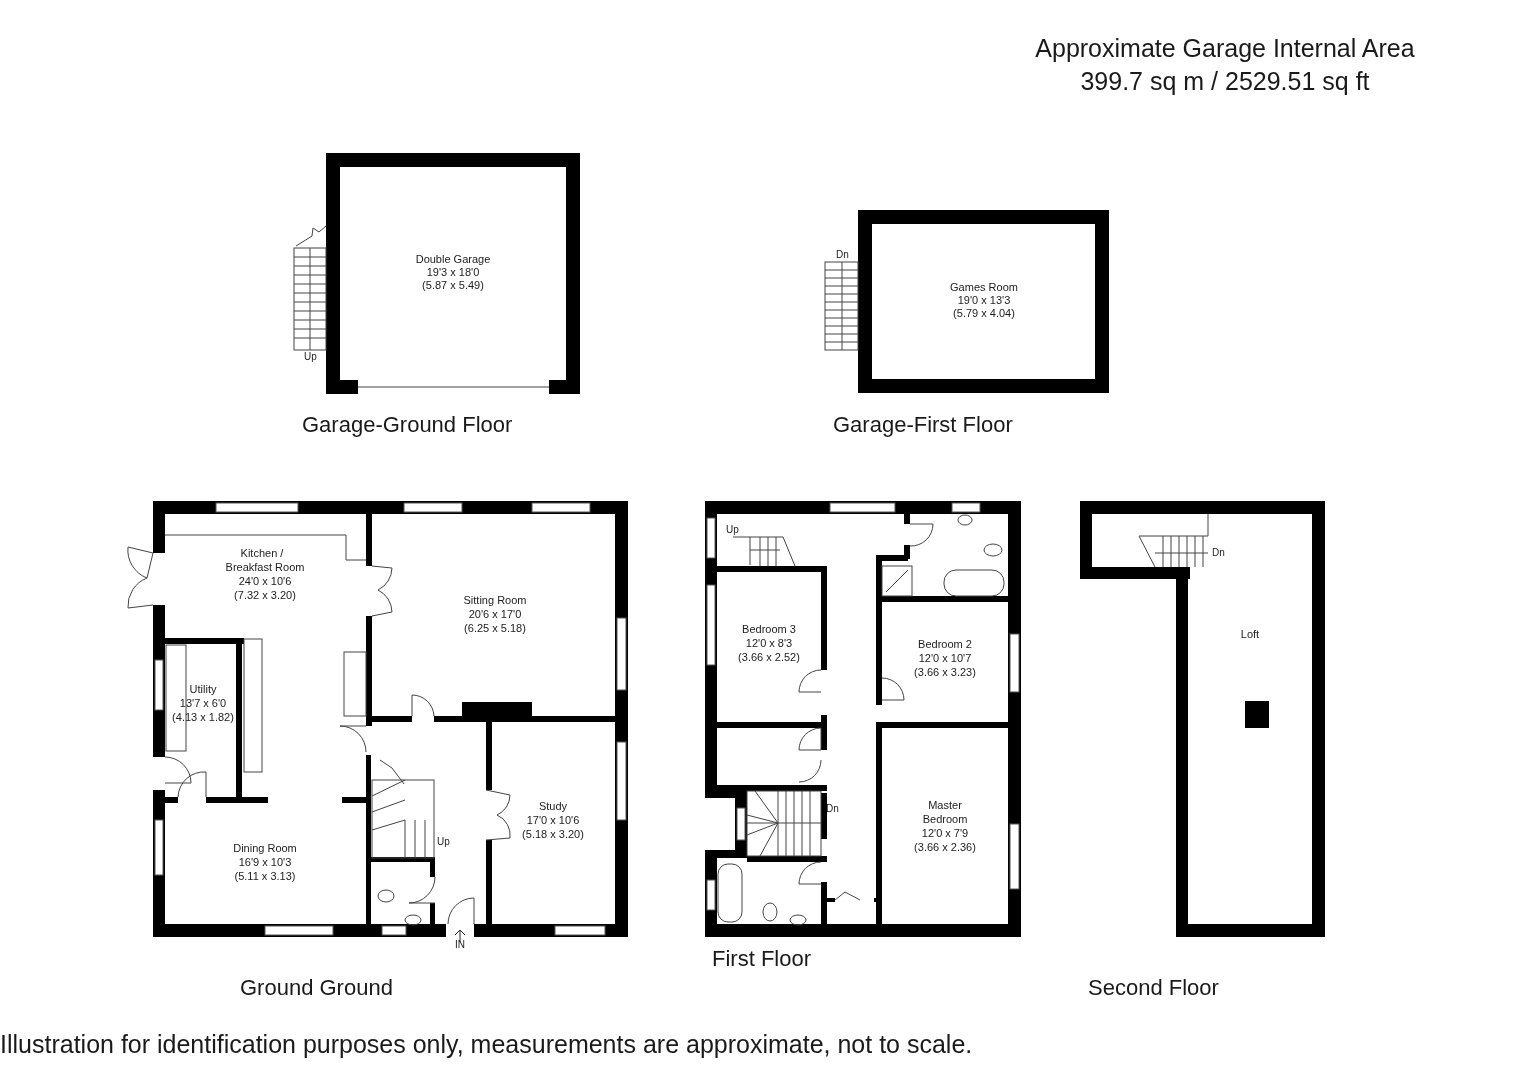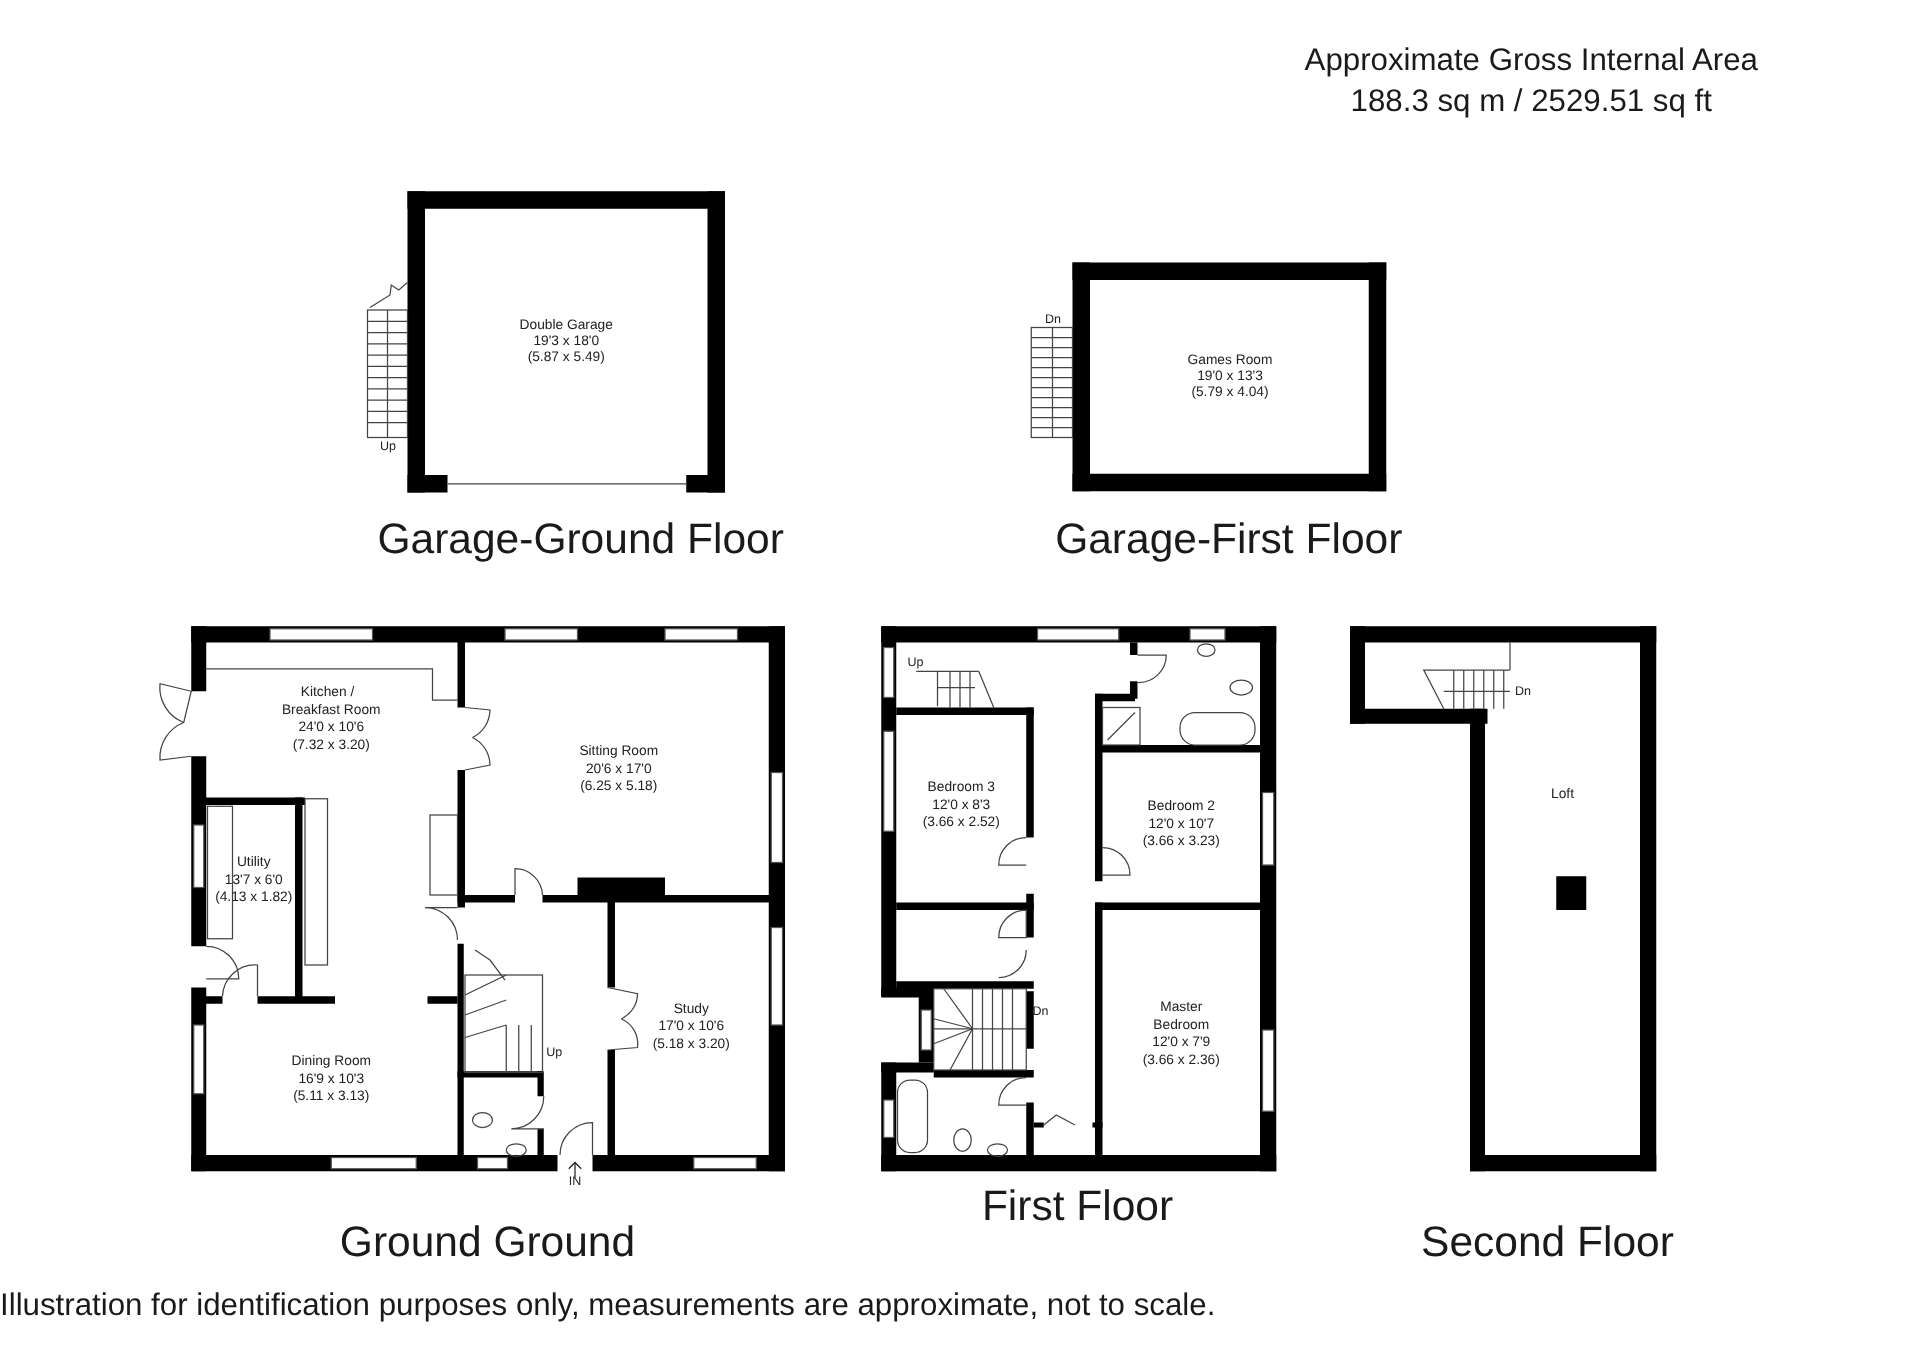--- a/index.html
+++ b/index.html
@@ -2,35 +2,35 @@
 <html><head>
 <meta charset="utf-8">
 <style>
   html, body { margin: 0; padding: 0; background: #ffffff; }
   body { width: 1526px; height: 1080px; position: relative; overflow: hidden;
          font-family: "Liberation Sans", sans-serif; color: #1a1a1a; }
   .abs { position: absolute; }
   .area-block { left: 960px; top: 32px; width: 530px; text-align: center;
                 font-size: 25px; line-height: 33px; }
   .area-block div { white-space: nowrap; }
-  .floor-title { font-size: 34px; text-align: center; white-space: nowrap; }
+  .floor-title { font-size: 22px; white-space: nowrap; }
   .disclaimer { left: 0; width: 1526px; top: 1030px; text-align: left; font-size: 25px; white-space: nowrap; }
   svg { position: absolute; left: 0; top: 0; }
   .w { fill: #000; }
   .thin { stroke: #444; stroke-width: 1; fill: none; }
   .win { fill: #fff; stroke: #555; stroke-width: 1; }
   .lbl { font-family: "Liberation Sans", sans-serif; font-size: 11px; fill: #222; text-anchor: middle; }
   .lbl-s { font-family: "Liberation Sans", sans-serif; font-size: 10px; fill: #222; }
 </style>
 </head>
 <body>
 
 <div class="abs area-block">
-  <div>Approximate Gross Internal Area</div>
-  <div>188.3 sq m / 2529.51 sq ft</div>
+  <div>Approximate Garage Internal Area</div>
+  <div>399.7 sq m / 2529.51 sq ft</div>
 </div>
 
 <svg width="1526" height="1080" viewBox="0 0 1526 1080">
 
   <g>
     <rect class="w" x="326" y="153" width="254" height="14"></rect>
     <rect class="w" x="326" y="153" width="14" height="241"></rect>
     <rect class="w" x="566" y="153" width="14" height="241"></rect>
     <rect class="w" x="326" y="380" width="32" height="14"></rect>
     <rect class="w" x="549" y="380" width="31" height="14"></rect>

